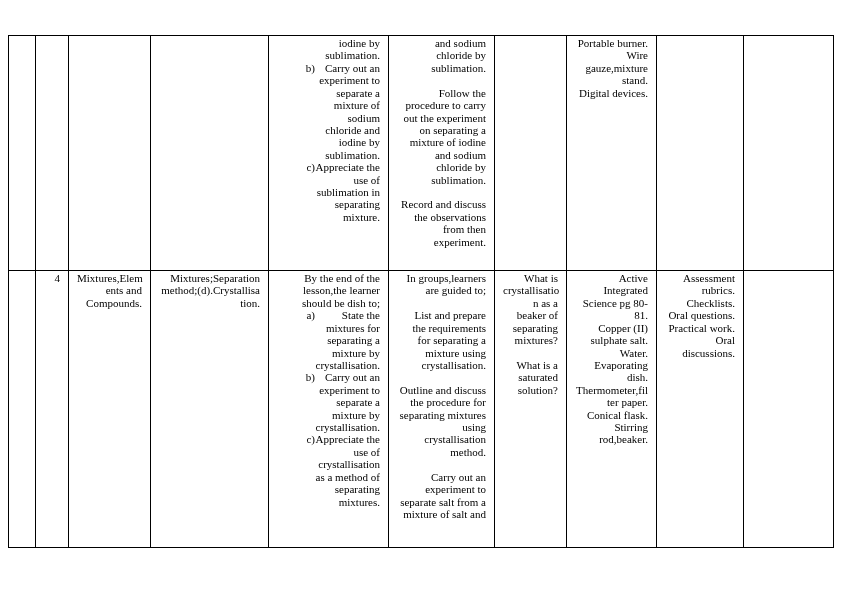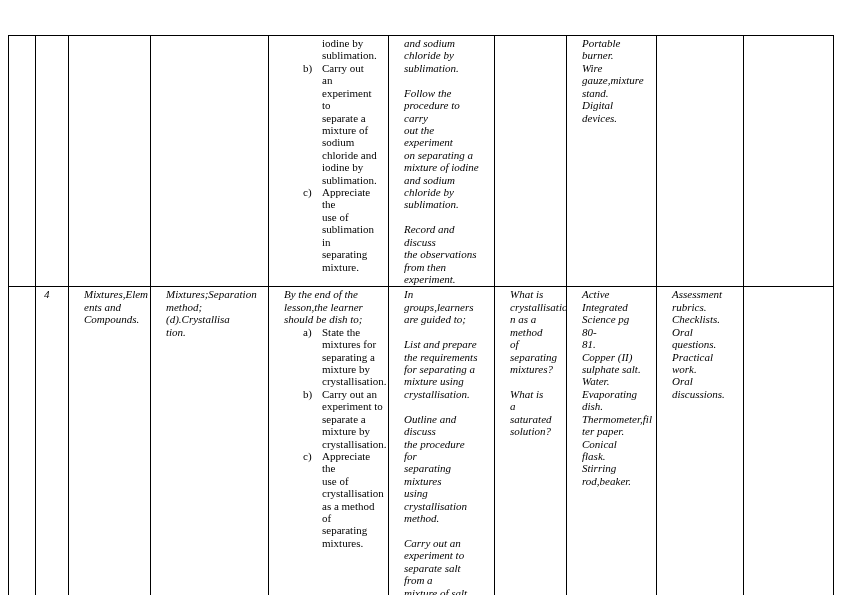--- a/index.html
+++ b/index.html
@@ -25,26 +25,27 @@
     position: absolute;
     left: 8px;
     top: 35px;
     border-collapse: collapse;
     table-layout: fixed;
     width: 825px;
   }
   table.sow td {
     border: 1px solid #000000;
     vertical-align: top;
-    padding: 1px 15px;
+    padding: 1px 8px;
     overflow: hidden;
+    text-align: right;
   }
   tr.row-cont  { height: 235px; }
   tr.row-main  { height: 277px; }
-  .pre { white-space: pre-line; font-style: italic; }
+  .pre { white-space: pre-line; }
   .lesson-cell { padding-left: 8px !important; }
   .li {
     display: flex;
     padding-left: 19px;
   }
   .mk {
     flex: 0 0 19px;
     width: 19px;
   }
   .tx {
@@ -213,21 +214,21 @@
 
 Carry out an
 experiment to
 separate salt from a
 mixture of salt and</div>
           </td>
         <td>
             <div class="pre">What is
 crystallisatio
 n as a
-method of
+beaker of
 separating
 mixtures?
 
 What is a
 saturated
 solution?</div>
           </td>
         <td>
             <div class="pre">Active
 Integrated

